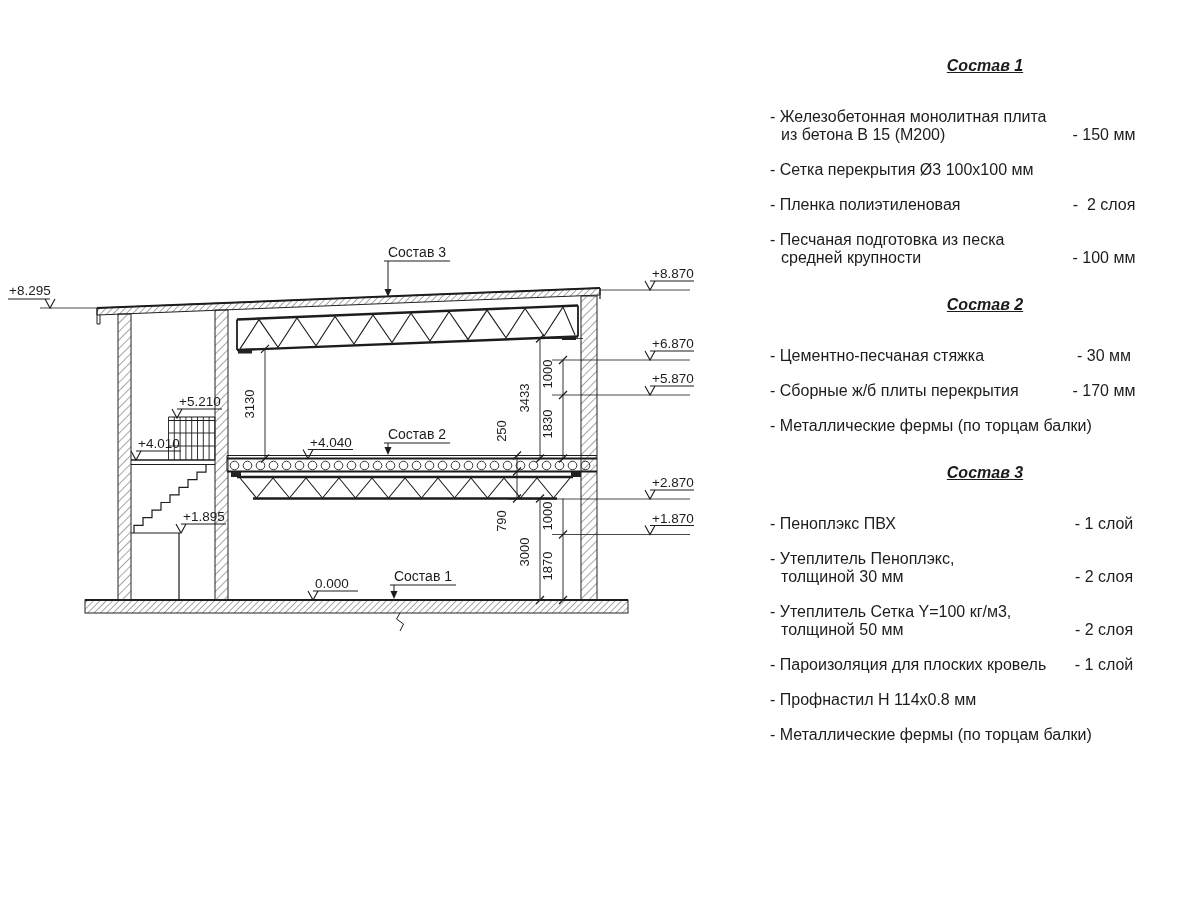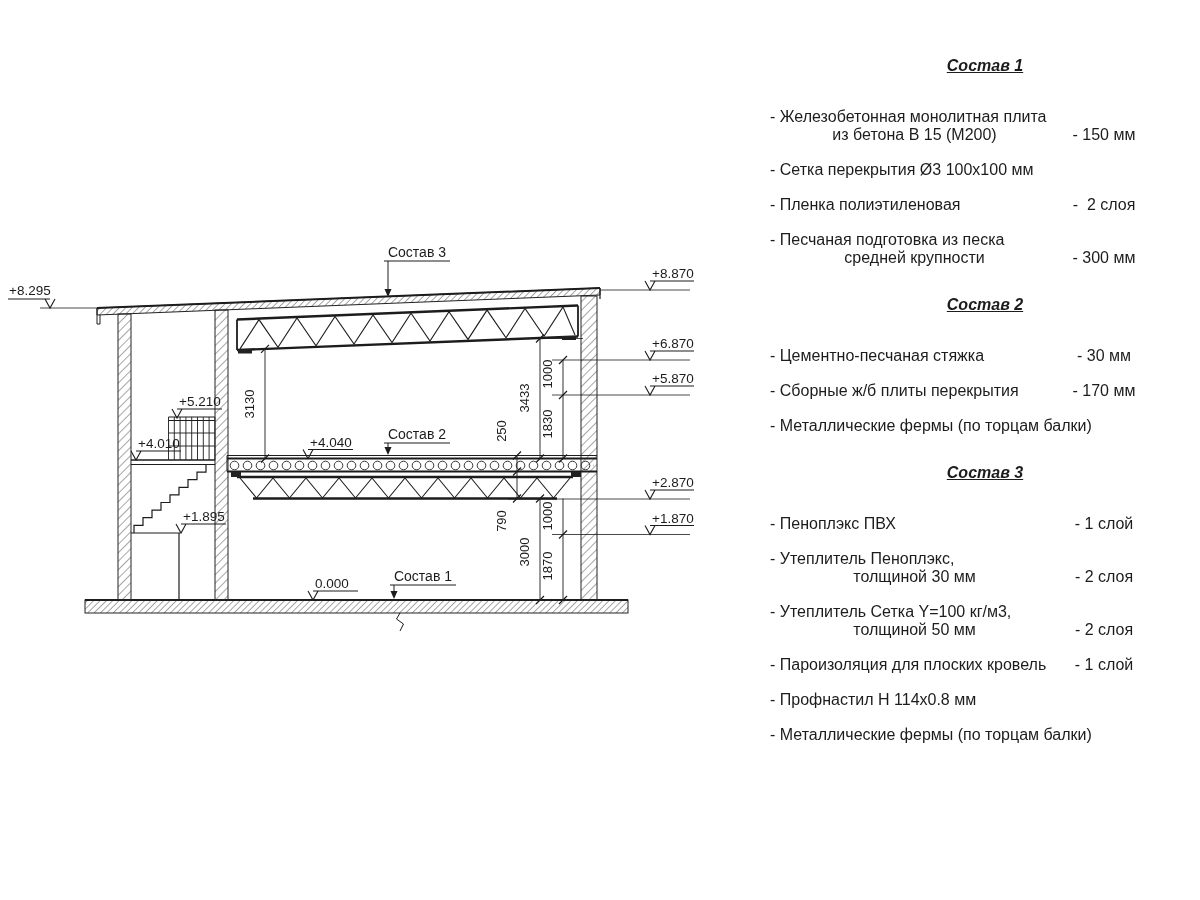--- a/index.html
+++ b/index.html
@@ -10,21 +10,21 @@
   .elev-text { font-size:13.5px; }
   .dim-text { font-size:13px; }
   .callout-text { font-size:14px; }
 
   .specs { position:absolute; left:770px; top:56px; width:390px; }
   .spec-title { font-size:16px; font-style:italic; font-weight:bold; text-decoration:underline;
                 text-align:center; margin:0 0 32px 40px; line-height:20px; }
   .spec-section + .spec-section { margin-top:28px; }
   .spec-item { display:flex; align-items:flex-end; margin-bottom:17px; font-size:16px; line-height:18px; }
   .spec-text { flex:1; }
-  .spec-line2 { padding-left:11px;text-align:center; }
+  .spec-line2 { padding-left:11px; }
   .spec-line2:empty, .spec-value:empty { display:none; }
   .spec-value { width:112px; text-align:center; white-space:pre; }
 </style>
 </head>
 <body>
 
 <div class="page">
 
   <svg class="drawing-svg" width="720" height="900" viewBox="0 0 720 900">
     <defs>
@@ -221,21 +221,21 @@
         <div class="spec-text">
             <div class="spec-line1">- Пленка полиэтиленовая</div>
           </div>
         <div class="spec-value">-  2 слоя</div>
       </div>
       <div class="spec-item">
         <div class="spec-text">
             <div class="spec-line1">- Песчаная подготовка из песка</div>
             <div class="spec-line2">средней крупности</div>
           </div>
-        <div class="spec-value">- 300 мм</div>
+        <div class="spec-value">- 100 мм</div>
       </div>
     </section>
 
     <section class="spec-section">
       <div class="spec-title">Состав 2</div>
       <div class="spec-item">
         <div class="spec-text">
             <div class="spec-line1">- Цементно-песчаная стяжка</div>
           </div>
         <div class="spec-value">- 30 мм</div>

